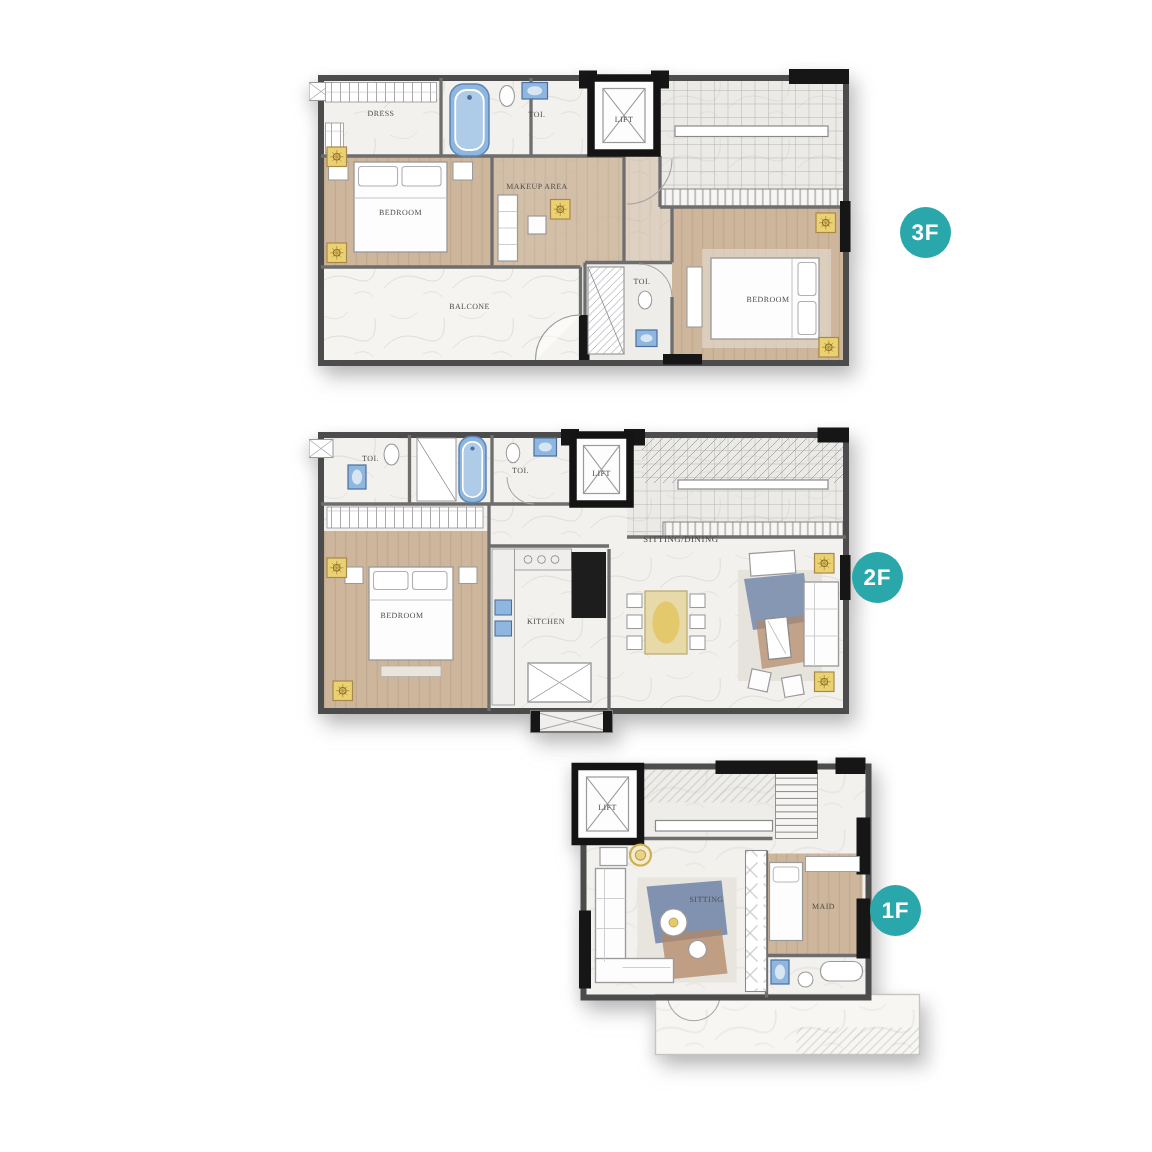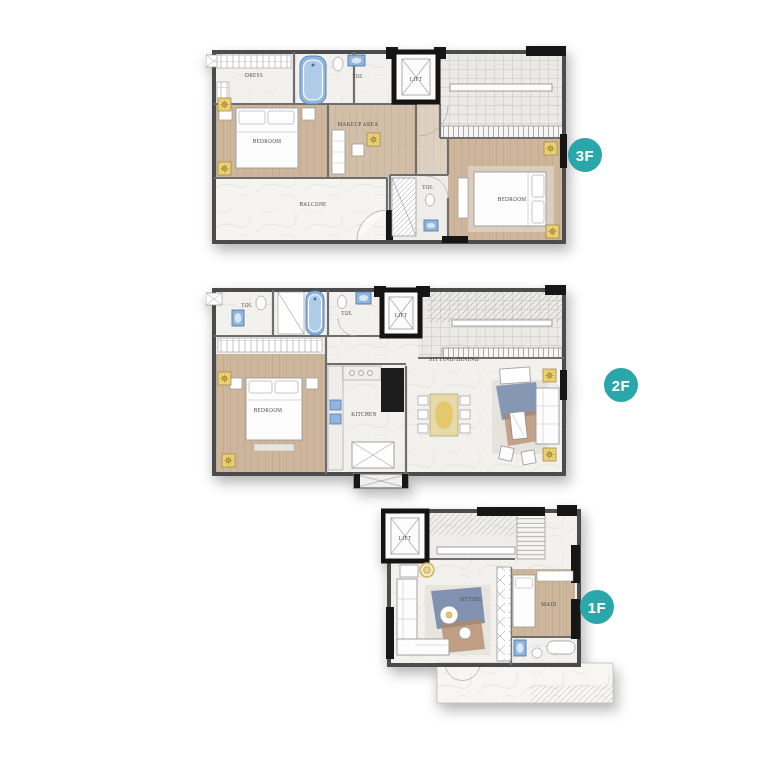--- a/index.html
+++ b/index.html
@@ -438,21 +438,21 @@
   <g>
     <g>
       <rect x="133" y="137" width="12" height="16" fill="#8fb6df" stroke="#4a6f9e" stroke-width="0.8"></rect>
       <ellipse cx="139" cy="145" rx="3.4" ry="5" fill="#d8e6f4"></ellipse>
     </g>
     <circle cx="156" cy="150" r="5" fill="#ffffff" stroke="#9a9a9a" stroke-width="0.7"></circle>
     <rect x="166" y="138" width="28" height="13" rx="6" fill="#ffffff" stroke="#9a9a9a" stroke-width="0.8"></rect>
   </g>
 </svg>
 
-<div class="badge" style="left:568px;top:138px">
+<div class="badge" style="left:600px;top:138px">
   <span>3F</span>
 </div>
-<div class="badge" style="left:604px;top:368px">
+<div class="badge" style="left:568px;top:368px">
   <span>2F</span>
 </div>
 <div class="badge" style="left:580px;top:590px">
   <span>1F</span>
 </div>
 
 </body></html>

